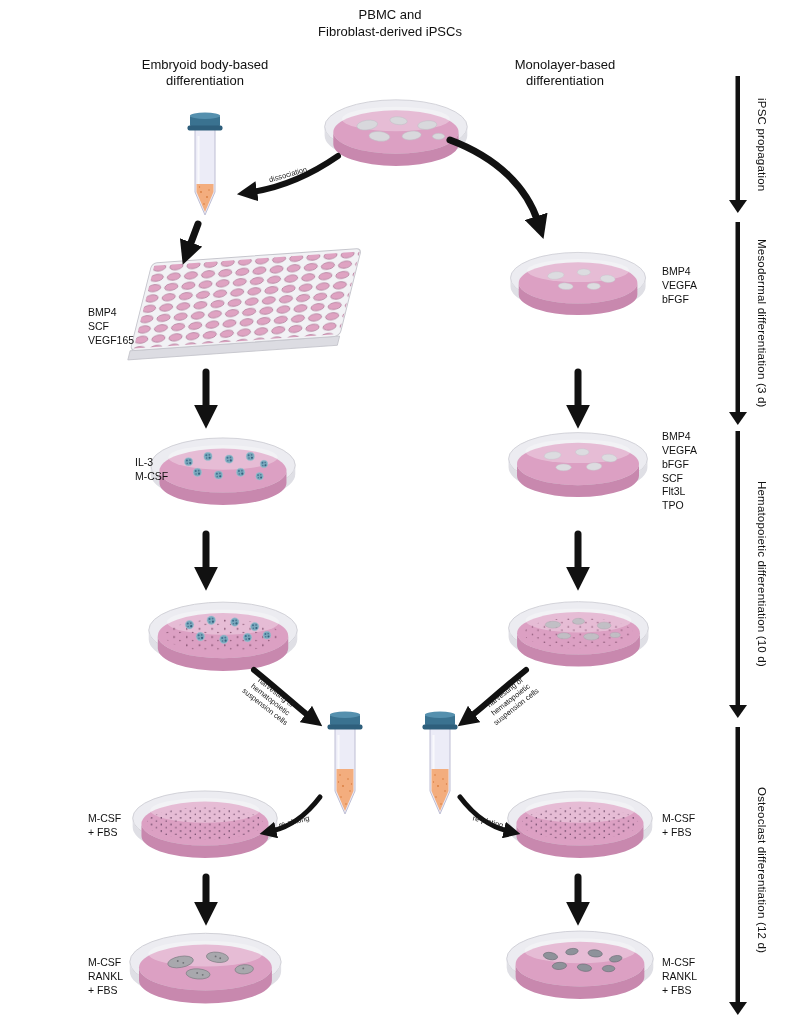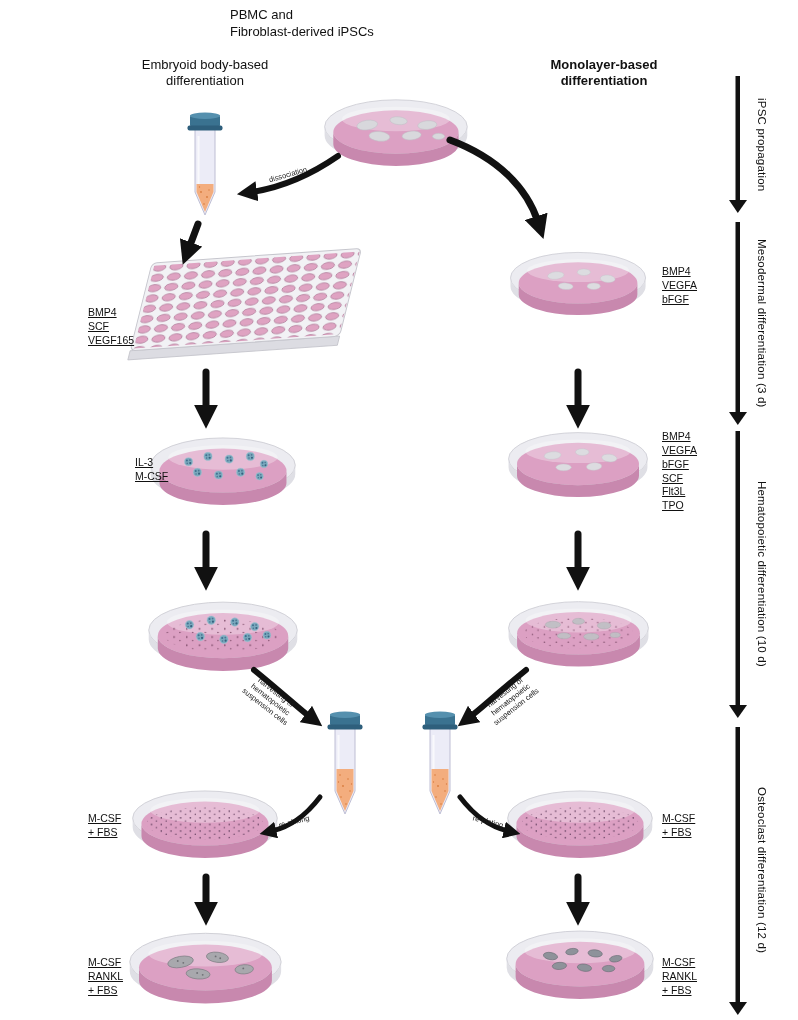--- a/index.html
+++ b/index.html
@@ -1,23 +1,23 @@
 <!DOCTYPE html>
 <html><head>
 <meta charset="utf-8">
 <style>
   * { margin:0; padding:0; box-sizing:border-box; }
   html,body { background:#ffffff; }
   body { font-family:"Liberation Sans", sans-serif; color:#111; }
   .canvas { position:relative; width:798px; height:1020px; background:#ffffff; overflow:hidden; }
   .art { position:absolute; left:0; top:0; }
   .lbl { position:absolute; white-space:pre-line; color:#111; }
-  .title { font-size:13px; line-height:1.3; font-weight:500; }
+  .title { font-size:13px; text-align:center; line-height:1.3; font-weight:500; }
   .colhead { font-size:13px; text-align:center; line-height:1.25; }
-  .factor { font-size:10.5px; line-height:1.32;text-decoration:underline; }
+  .factor { font-size:10.5px; line-height:1.32; }
   .flow { font-size:7.5px; line-height:1.2; text-align:center; color:#1a1a1a; }
   .phase { font-size:11.5px; writing-mode:vertical-rl; text-orientation:mixed; width:18px; text-align:center; letter-spacing:0.2px; }
 </style>
 </head>
 <body>
 
 <div class="canvas">
 
   <svg class="art" width="798" height="1020" viewBox="0 0 798 1020" aria-hidden="true">
     <defs>
@@ -261,21 +261,21 @@
       </g>
     </g>
   </svg>
 
   <div class="lbl title" style="left:230px; top:7px; width:320px;">PBMC and
 Fibroblast-derived iPSCs</div>
 
   <div class="lbl colhead" style="left:85px; top:57px; width:240px;">Embryoid body-based
 differentiation</div>
 
-  <div class="lbl colhead" style="left:489px; top:57px; width:230px;font-weight:bold;">Monolayer-based
+  <div class="lbl colhead" style="left:450px; top:57px; width:230px;">Monolayer-based
 differentiation</div>
 
   <div class="lbl factor" style="left:88px; top:306px;">BMP4
 SCF
 VEGF165</div>
 
   <div class="lbl factor" style="left:88px; top:456px;margin-left:47px;">IL-3
 M-CSF</div>
 
   <div class="lbl factor" style="left:662px; top:265px;">BMP4

